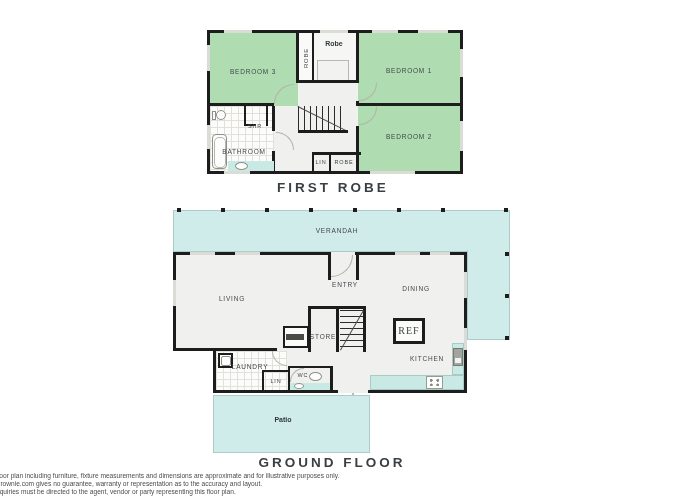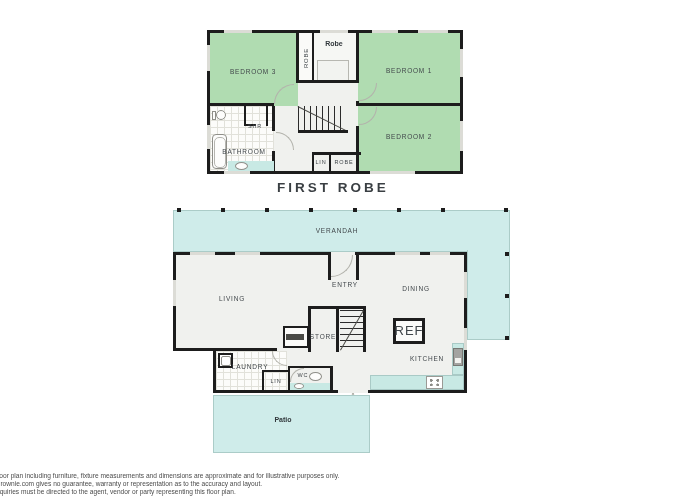--- a/index.html
+++ b/index.html
@@ -160,21 +160,21 @@
     <div class="arc bl" style="left:99px;top:143px;width:15px;height:15px;"></div>
     <div class="arc tl" style="left:117px;top:160px;width:14px;height:14px;"></div>
 
     <div class="abs treads-h" style="left:167px;top:102px;width:23px;height:40px;"></div>
     <div class="diag" style="left:167px;top:142px;width:46px;transform:rotate(-60deg);"></div>
 
     <div class="abs" style="left:110px;top:118px;width:26px;height:22px;border:2px solid #1d1d1d;background:#fbfbf9;box-sizing:border-box;"></div>
     <div class="abs" style="left:113px;top:126px;width:18px;height:6px;background:#4a4a46;"></div>
 
     <div class="abs" style="left:220px;top:110px;width:32px;height:26px;border:3px solid #1d1d1d;background:#fbfbf9;box-sizing:border-box;"></div>
-    <div class="lbl" style="left:236px;top:122px;font-size:13px;letter-spacing:1px;">REF</div>
+    <div class="lbl" style="left:236px;top:122px;font-size:10px;letter-spacing:1px;font-family:Liberation Serif, serif;">REF</div>
 
     <div class="abs counter" style="left:197px;top:167px;width:94px;height:15px;border:1px solid #a9cac6;box-sizing:border-box;"></div>
     <div class="abs counter" style="left:279px;top:135px;width:12px;height:32px;border:1px solid #a9cac6;box-sizing:border-box;"></div>
     <div class="abs" style="left:280px;top:140px;width:10px;height:18px;background:#a3a3a0;border:1px solid #777773;box-sizing:border-box;"></div>
     <div class="abs" style="left:282px;top:150px;width:6px;height:5px;background:#f2f2ef;"></div>
     <div class="abs" style="left:253px;top:168px;width:17px;height:13px;background:#ffffff;border:1px solid #9a9a95;box-sizing:border-box;
          background-image:radial-gradient(circle at 28% 30%,#8b8b86 1.3px,transparent 1.6px),radial-gradient(circle at 72% 30%,#8b8b86 1.3px,transparent 1.6px),radial-gradient(circle at 28% 72%,#8b8b86 1.3px,transparent 1.6px),radial-gradient(circle at 72% 72%,#8b8b86 1.3px,transparent 1.6px);"></div>
 
     <div class="abs" style="left:45px;top:145px;width:15px;height:15px;border:2px solid #1d1d1d;background:#ffffff;box-sizing:border-box;"></div>
     <div class="abs" style="left:48px;top:148px;width:8px;height:8px;border:1px solid #8f8f89;border-radius:2px;"></div>
@@ -198,20 +198,21 @@
     <div class="lbl" style="left:59px;top:90px;">LIVING</div>
     <div class="lbl" style="left:172px;top:76px;">ENTRY</div>
     <div class="lbl" style="left:243px;top:80px;">DINING</div>
     <div class="lbl" style="left:150px;top:128px;">STORE</div>
     <div class="lbl" style="left:254px;top:150px;">KITCHEN</div>
     <div class="lbl" style="left:77px;top:158px;">LAUNDRY</div>
     <div class="lbl" style="left:103px;top:173px;font-size:5.5px;">LIN</div>
     <div class="lbl" style="left:130px;top:167px;font-size:5.5px;">WC</div>
   </div>
 
+  <div class="floor-title" style="left:332px;top:455px;">GROUND FLOOR</div>
 
   <div class="disclaimer">
     <div>floor plan including furniture, fixture measurements and dimensions are approximate and for illustrative purposes only.</div>
     <div>Brownie.com gives no guarantee, warranty or representation as to the accuracy and layout.</div>
     <div>nquiries must be directed to the agent, vendor or party representing this floor plan.</div>
   </div>
 
 </div>
 
 </body></html>

